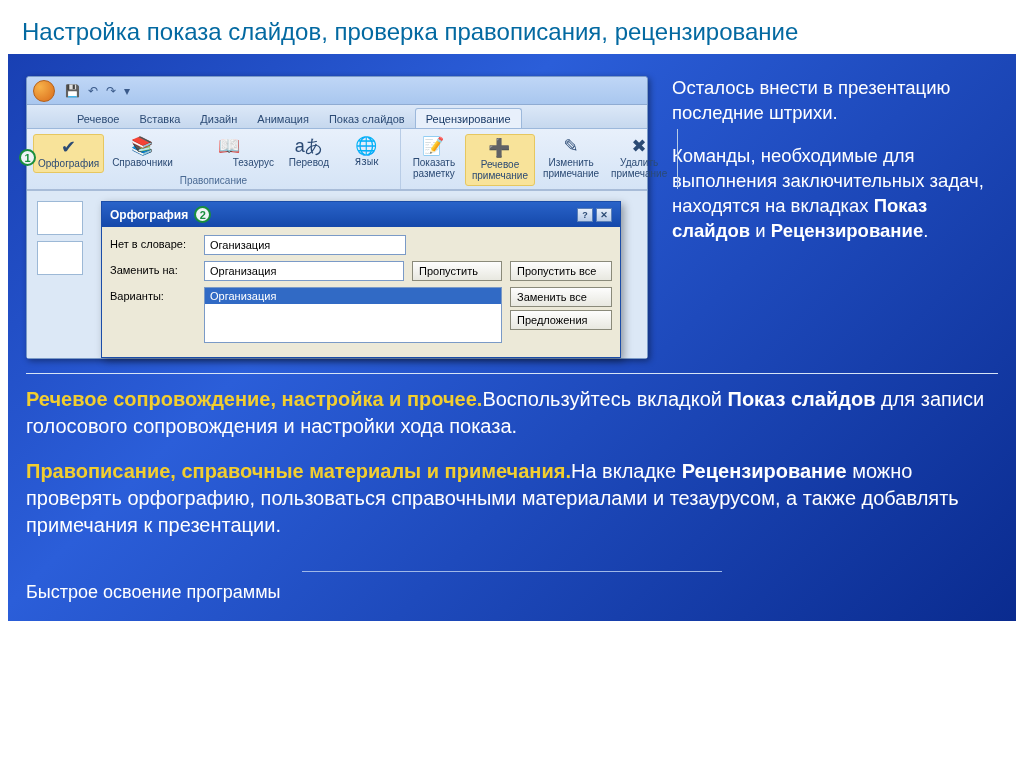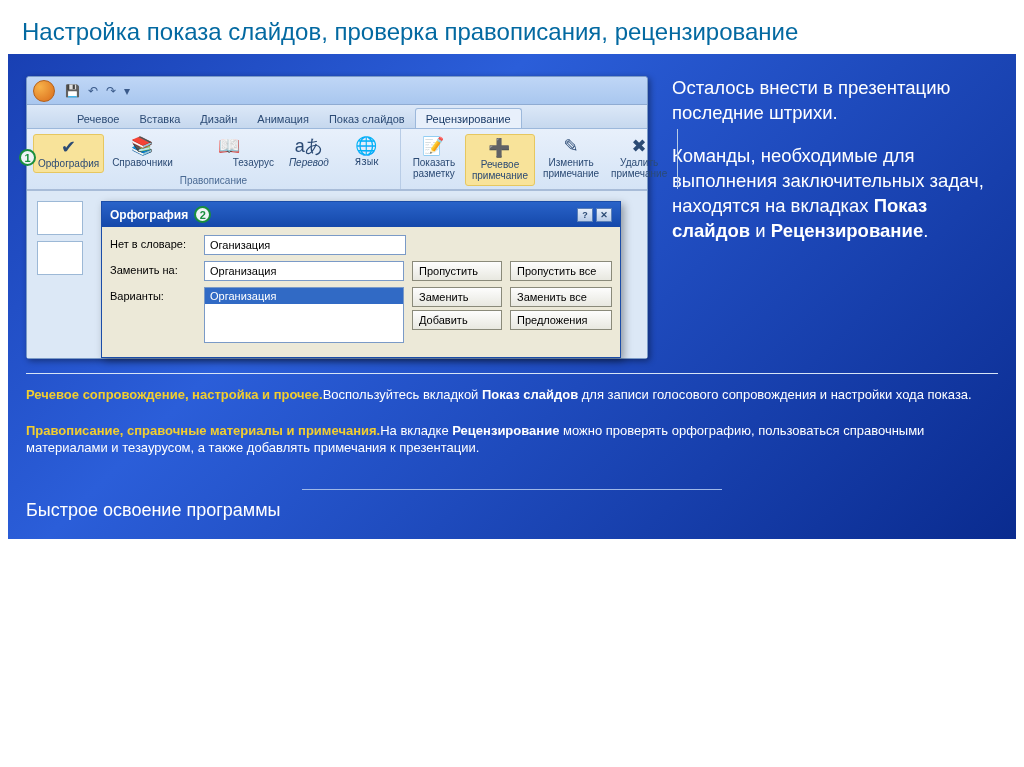--- a/index.html
+++ b/index.html
@@ -36,21 +36,21 @@
 .dlg-field{flex:1;background:#fff;border:1px solid #7a9ac7;padding:3px 5px;min-height:18px}
 .dlg-list{flex:1;background:#fff;border:1px solid #7a9ac7;height:56px}
 .dlg-list .selrow{background:#316ac5;color:#fff;padding:2px 5px}
 .dlg-btncol{display:flex;flex-direction:column;gap:3px;width:90px}
 .dlg-btncol2{display:flex;flex-direction:column;gap:3px;width:102px}
 .dlg-btn{background:linear-gradient(#fdfdfd,#e8e8e0);border:1px solid #8a8a7a;font-size:11px;padding:3px 6px;color:#000;text-align:left}
 .intro-text{flex:1;font-size:18.5px;line-height:1.35;color:#fff}
 .intro-text p{margin-bottom:18px}
 .intro-text b{font-weight:bold}
 .hr{border:none;border-top:1px solid #d6e4f6;margin:14px 0 12px}
-.body-text{font-size:13px;line-height:1.35;color:#fff}
+.body-text{font-size:20px;line-height:1.35;color:#fff}
 .body-text p{margin-bottom:18px}
 .body-text .hl{color:#f2ce2f;font-weight:bold}
 .body-text b{font-weight:bold}
 .footer{color:#fff;font-size:18px;padding:14px 0 4px}
 .footer-sep{width:420px;margin:0 auto 10px;border-top:1px solid #9fb8e8}
 .rel{position:relative}
 </style>
 </head>
 <body>
 
@@ -87,21 +87,21 @@
               <div class="rbtn">
                 <div class="ricon">📚</div>
                 <div style="white-space: pre-line;">Справочники</div>
               </div>
               <div class="rbtn">
                 <div class="ricon">📖</div>
                 <div style="white-space: pre-line; margin-left: 48px;">Тезаурус</div>
               </div>
               <div class="rbtn">
                 <div class="ricon">aあ</div>
-                <div style="white-space: pre-line; font-style: italic;">Перевод</div>
+                <div style="white-space: pre-line;">Перевод</div>
               </div>
               <div class="rbtn">
                 <div class="ricon">🌐</div>
                 <div style="white-space: pre-line; font-family: Liberation Mono, monospace;">Язык</div>
               </div>
             </div>
      <div class="glabel">Правописание</div>
     </div>
     <div class="rgroup">
      <div class="ritems" id="rg2">
@@ -158,24 +158,20 @@
        </div>
        <div class="dlg-btncol2">
         <div class="dlg-btn">Пропустить все</div>
        </div>
       </div>
       <div class="dlg-row">
        <div class="dlg-lbl">Варианты:</div>
        <div class="dlg-list">
         <div class="selrow">Организация</div>
        </div>
-       <div class="dlg-btncol">
-        <div class="dlg-btn">Заменить</div>
-        <div class="dlg-btn">Добавить</div>
-       </div>
        <div class="dlg-btncol2">
         <div class="dlg-btn">Заменить все</div>
         <div class="dlg-btn">Предложения</div>
        </div>
       </div>
      </div>
     </div>
     <div style="clear:both"></div>
    </div>
   </div>

